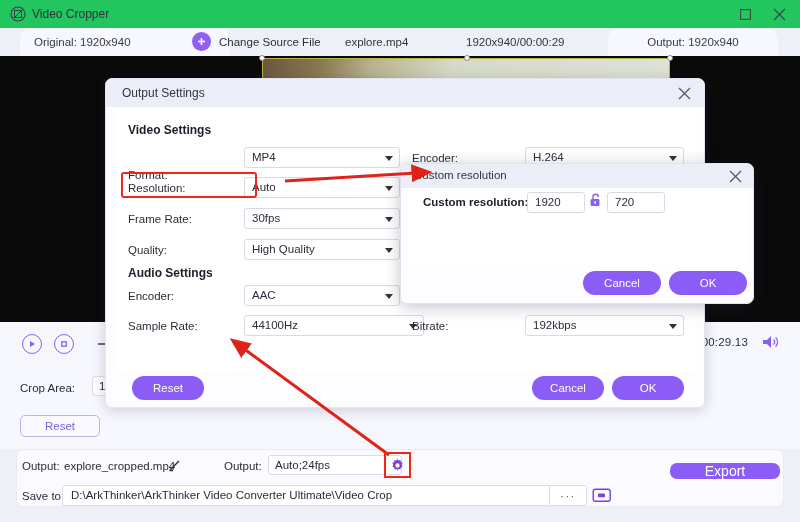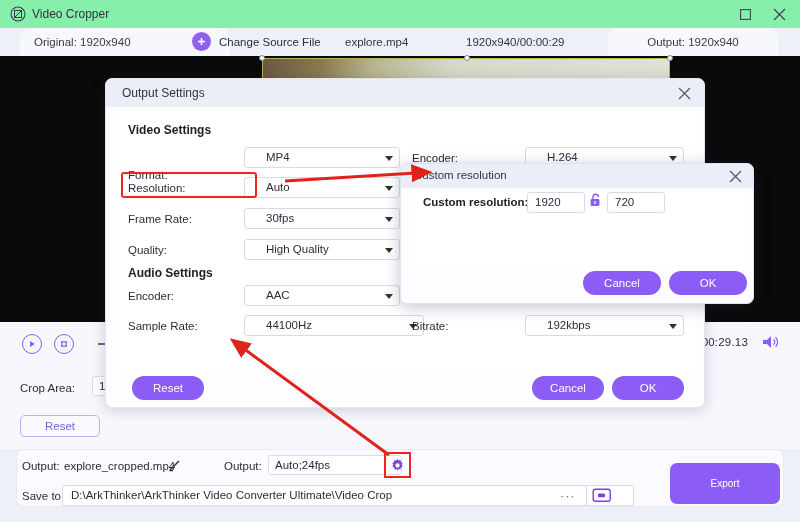--- a/index.html
+++ b/index.html
@@ -9,21 +9,21 @@
     font-family:"Liberation Sans", sans-serif;
     font-size:12px;
     color:#2c2c3a;
     background:#eef0f8;
     overflow:hidden;
     position:relative;
   }
   .app { position:absolute; inset:0; background:#eef0f8; }
 
   
-  .titlebar { position:absolute; left:0; top:0; width:800px; height:28px; background:#86efac; }
+  .titlebar { position:absolute; left:0; top:0; width:800px; height:28px; background:#22c55e; }
   .tb-icon { position:absolute; left:10px; top:6px; width:16px; height:16px; }
   .tb-title { position:absolute; left:32px; top:7px; font-size:12px; color:#33333f; }
   .tb-btns { position:absolute; right:8px; top:4px; display:flex; gap:8px; }
   .tb-btn { width:26px; height:20px; display:flex; align-items:center; justify-content:center; color:#44444f; }
 
   
   .toolbar { position:absolute; left:0; top:28px; width:800px; height:28px; }
   .tab-left {
     position:absolute; left:20px; top:0; width:210px; height:28px;
     background:#f7f8fd; border-radius:10px 10px 0 0;
@@ -93,55 +93,55 @@
   .pen-icon { position:absolute; left:168px; top:459px; }
   .op-out2-lbl { left:224px; top:460px; }
   .op-out2-val {
     position:absolute; left:268px; top:455px; width:134px; height:20px;
     background:#fff; border:1px solid #dcdce8; border-radius:3px;
     font-size:11.5px; padding:0 6px; line-height:18px;
   }
   .gear-wrap { position:absolute; left:385px; top:454px; width:24px; height:22px; display:flex; align-items:center; justify-content:center; }
   .op-save-lbl { left:22px; top:490px; }
   .op-save-val {
-    position:absolute; left:62px; top:485px; width:572px; height:21px;
+    position:absolute; left:62px; top:485px; width:488px; height:21px;
     background:#fff; border:1px solid #dcdce8; border-radius:3px 0 0 3px;
     font-size:11.5px; padding:0 8px; line-height:19px; color:#2c2c3a;
     white-space:nowrap; overflow:hidden;
   }
   .dots-btn {
     position:absolute; left:550px; top:485px; width:37px; height:21px;
     background:#fff; border:1px solid #dcdce8; border-left:none; border-radius:0 3px 3px 0;
     display:flex; align-items:center; justify-content:center; letter-spacing:1.5px; color:#55556a; font-size:11px;
   }
   .folder-btn { position:absolute; left:592px; top:486px; width:20px; height:18px; }
   .export-btn {
-    position:absolute; left:670px; top:463px; width:110px; height:41px;
-    background:#8b5cf6; border-radius:7px; color:#fff; font-size:10px;
+    position:absolute; left:670px; top:463px; width:110px; height:16px;
+    background:#8b5cf6; border-radius:7px; color:#fff; font-size:14px;
     display:flex; align-items:center; justify-content:center;
   }
 
   
   .dlg1 {
     position:absolute; left:105px; top:78px; width:600px; height:330px;
     background:#fdfdff; border-radius:7px; box-shadow:0 2px 14px rgba(40,40,80,.22);
     border:1px solid #e4e5f0;
   }
   .dlg1-head { position:absolute; left:0; top:0; width:100%; height:28px; background:#eceef7; border-radius:6px 6px 0 0; }
   .dlg1-title { position:absolute; left:16px; top:7px; font-size:12px; color:#33333f; }
   .dlg1-close { position:absolute; right:10px; top:4px; width:20px; height:20px; display:flex; align-items:center; justify-content:center; }
   .dlg1-body { position:absolute; left:9px; top:30px; width:582px; height:262px; background:#fff; border-radius:4px; }
   .dlg1-foot { position:absolute; left:9px; top:294px; width:582px; height:30px; }
 
   .sect-title { position:absolute; font-size:12px; font-weight:bold; color:#1e1e2a; }
   .fld-lbl { position:absolute; font-size:11.5px; color:#2c2c3a; }
   .sel {
     position:absolute; height:21px; background:#fff;
     border:1px solid #d9dae6; border-radius:3px;
-    font-size:11.5px; color:#2c2c3a; padding:0 20px 0 21px; line-height:19px;
+    font-size:11.5px; color:#2c2c3a; padding:0 20px 0 7px; line-height:19px;
   }
   .sel .caret {
     position:absolute; right:6px; top:8px; width:0; height:0;
     border-left:4.5px solid transparent; border-right:4.5px solid transparent; border-top:5px solid #333;
   }
   .pbtn {
     position:absolute; height:24px; border-radius:12px; background:#8b5cf6;
     color:#fff; font-size:11.5px; display:flex; align-items:center; justify-content:center;
   }
 

